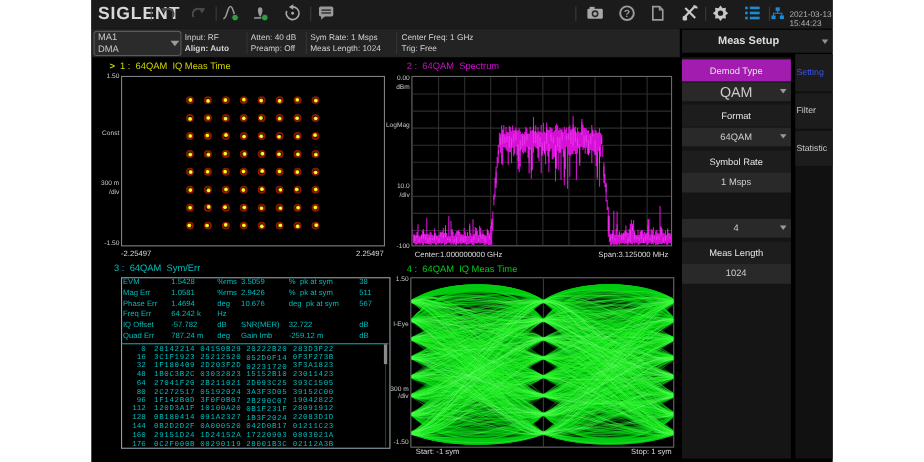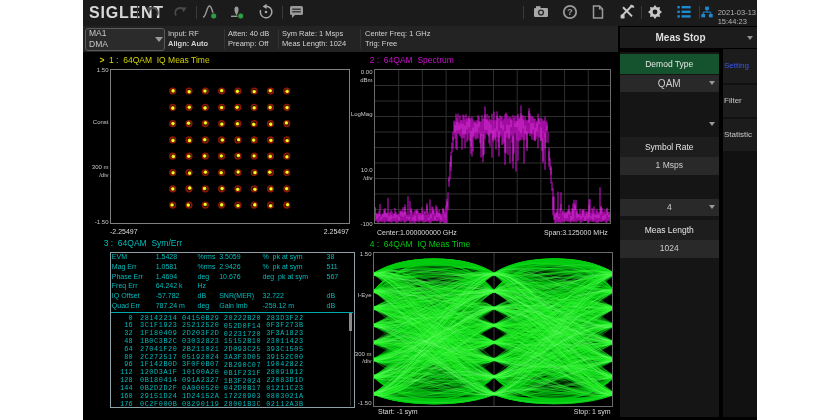--- a/index.html
+++ b/index.html
@@ -86,26 +86,28 @@
     <div style="position:absolute;left:145.0px;top:29.89px;font-family:'Liberation Sans', sans-serif;font-size:7.5px;font-weight:normal;color:#d2d2d2;letter-spacing:0px;line-height:8.62px;white-space:pre">Atten: 40 dB</div>
     <div style="position:absolute;left:145.0px;top:40.49px;font-family:'Liberation Sans', sans-serif;font-size:7.5px;font-weight:normal;color:#d2d2d2;letter-spacing:0px;line-height:8.62px;white-space:pre">Preamp: Off</div>
     <div style="position:absolute;left:199.0px;top:29.89px;font-family:'Liberation Sans', sans-serif;font-size:7.5px;font-weight:normal;color:#d2d2d2;letter-spacing:0px;line-height:8.62px;white-space:pre">Sym Rate: 1 Msps</div>
     <div style="position:absolute;left:199.0px;top:40.49px;font-family:'Liberation Sans', sans-serif;font-size:7.5px;font-weight:normal;color:#d2d2d2;letter-spacing:0px;line-height:8.62px;white-space:pre">Meas Length: 1024</div>
     <div style="position:absolute;left:282.0px;top:29.89px;font-family:'Liberation Sans', sans-serif;font-size:7.5px;font-weight:normal;color:#d2d2d2;letter-spacing:0px;line-height:8.62px;white-space:pre">Center Freq: 1 GHz</div>
     <div style="position:absolute;left:282.0px;top:40.49px;font-family:'Liberation Sans', sans-serif;font-size:7.5px;font-weight:normal;color:#d2d2d2;letter-spacing:0px;line-height:8.62px;white-space:pre">Trig: Free</div>
     <div style="position:absolute;left:140.5px;top:29.0px;width:1px;height:20.0px;background:#333333"></div>
     <div style="position:absolute;left:194.5px;top:29.0px;width:1px;height:20.0px;background:#333333"></div>
     <div style="position:absolute;left:276.5px;top:29.0px;width:1px;height:20.0px;background:#333333"></div>
     <div class="abs" style="left:537px;top:27px;width:137px;height:21px;background:#1c1c1c"></div>
-    <div class="abs" style="left:537px;top:27px;width:121px;height:21px;text-align:center;font-size:10px;font-weight:bold;color:#dedede;line-height:21px">Meas Stop</div>
+    <div class="abs" style="left:537px;top:27px;width:121px;height:21px;text-align:center;font-size:10px;font-weight:bold;color:#dedede;line-height:21px">Meas Setup</div>
     <div class="abs" style="left:664px;top:35.5px;width:0;height:0;border-left:3.5px solid transparent;border-right:3.5px solid transparent;border-top:4.5px solid #909090"></div>
     <div class="abs" style="left:537px;top:52px;width:98.5px;height:365px;background:#151515"></div>
-    <div class="abs" style="left:537px;top:54.0px;width:98.5px;height:20px;background:#14532d;text-align:center;font-size:8.5px;color:#e6e6e6;line-height:21px">Demod Type</div>
-    <div class="abs" style="left:537px;top:74.5px;width:98.5px;height:17.5px;background:#292929;text-align:center;font-size:10px;color:#cdcdcd;line-height:17.5px">QAM</div>
+    <div class="abs" style="left:537px;top:54.0px;width:98.5px;height:20px;background:#a21caf;text-align:center;font-size:8.5px;color:#e6e6e6;line-height:21px">Demod Type</div>
+    <div class="abs" style="left:537px;top:74.5px;width:98.5px;height:17.5px;background:#292929;text-align:center;font-size:13px;color:#cdcdcd;line-height:17.5px">QAM</div>
     <div class="abs" style="left:626px;top:81.0px;width:0;height:0;border-left:3px solid transparent;border-right:3px solid transparent;border-top:4px solid #9a9a9a"></div>
+    <div class="abs" style="left:537px;top:95.4px;width:98.5px;height:20px;background:#1d1d1d;text-align:center;font-size:8.5px;color:#e6e6e6;line-height:21px">Format</div>
+    <div class="abs" style="left:537px;top:115.9px;width:98.5px;height:17.5px;background:#292929;text-align:center;font-size:8.5px;color:#cdcdcd;line-height:17.5px">64QAM</div>
     <div class="abs" style="left:626px;top:122.4px;width:0;height:0;border-left:3px solid transparent;border-right:3px solid transparent;border-top:4px solid #9a9a9a"></div>
     <div class="abs" style="left:537px;top:136.8px;width:98.5px;height:20px;background:#1d1d1d;text-align:center;font-size:8.5px;color:#e6e6e6;line-height:21px">Symbol Rate</div>
     <div class="abs" style="left:537px;top:157.3px;width:98.5px;height:17.5px;background:#292929;text-align:center;font-size:8.5px;color:#cdcdcd;line-height:17.5px">1 Msps</div>
     <div class="abs" style="left:537px;top:198.7px;width:98.5px;height:17.5px;background:#292929;text-align:center;font-size:8.5px;color:#cdcdcd;line-height:17.5px">4</div>
     <div class="abs" style="left:626px;top:205.2px;width:0;height:0;border-left:3px solid transparent;border-right:3px solid transparent;border-top:4px solid #9a9a9a"></div>
     <div class="abs" style="left:537px;top:219.6px;width:98.5px;height:20px;background:#1d1d1d;text-align:center;font-size:8.5px;color:#e6e6e6;line-height:21px">Meas Length</div>
     <div class="abs" style="left:537px;top:240.1px;width:98.5px;height:17.5px;background:#292929;text-align:center;font-size:8.5px;color:#cdcdcd;line-height:17.5px">1024</div>
     <div class="abs" style="left:639.5px;top:48.5px;width:34.5px;height:368.5px;background:#111111"></div>
     <div class="abs" style="left:639.5px;top:49.0px;width:34.5px;height:33.5px;background:#1c1c1c"></div>
     <div class="abs" style="left:641px;top:49.0px;width:46px;font-size:8px;color:#3b55e6;line-height:33.5px">Setting</div>

